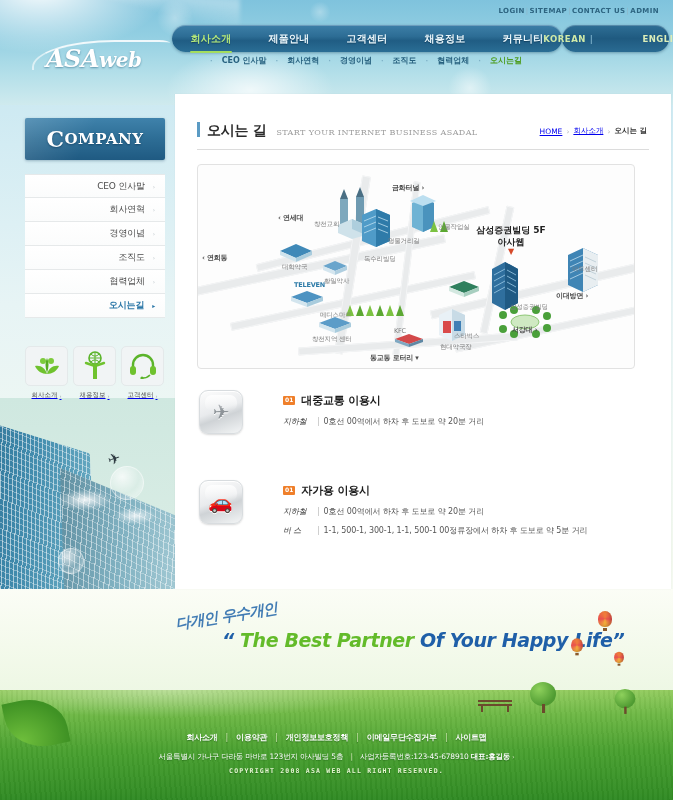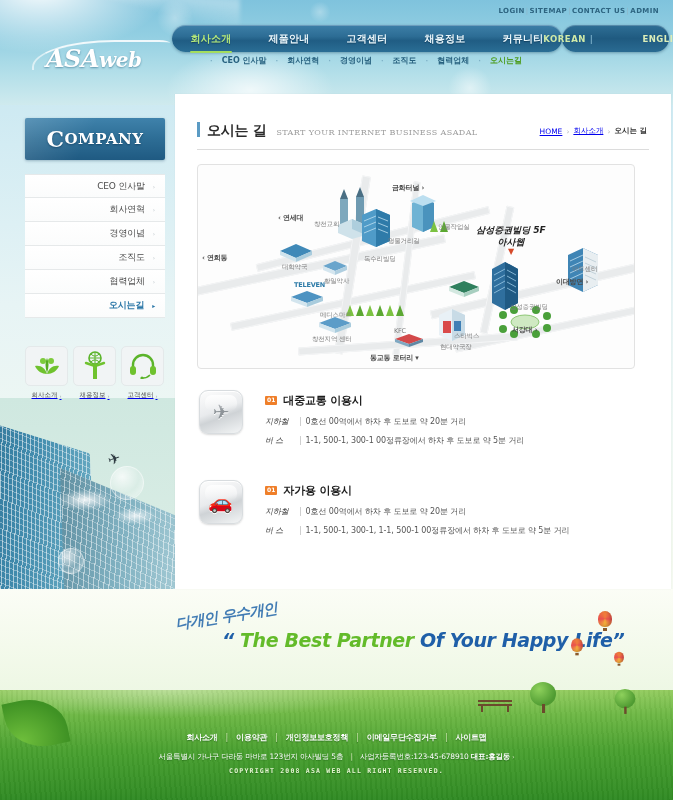--- a/index.html
+++ b/index.html
@@ -165,21 +165,21 @@
     border:1px solid #d8dcdf;
   }
   .ibicon::after {
     content:""; position:absolute; left:5px; top:4px; right:5px; height:16px;
     border-radius:7px; background:linear-gradient(180deg,rgba(255,255,255,.85),rgba(255,255,255,0));
   }
   .ibglyph {
     position:absolute; inset:0; display:flex; align-items:center; justify-content:center;
     font-size:20px; color:#8d9398; text-shadow:0 1px 0 #fff;
   }
-  .ibbody { margin-left:68px; padding-top:3px; }
+  .ibbody { margin-left:86px; padding-top:3px; }
   .ibhead { display:flex; align-items:center; gap:6px; }
   .ibnum {
     font-size:6px; font-weight:bold; color:#fff; background:#ef7f2a;
     padding:1px 2px; border-radius:1px; line-height:1.1;
   }
   .ibtitle { font-size:11px; font-weight:bold; color:#1d1d1d; letter-spacing:-.2px; }
   .ibline { font-size:8px; color:#555; margin-top:8px; letter-spacing:-.1px; }
   .ibline .k { display:inline-block; width:34px; color:#444;font-style:italic; }
   .ibline .pipe { color:#bbb; margin-right:4px; }
 
@@ -620,62 +620,59 @@
             <span class="tree d"></span>
         </div>
         <div class="trees" style="left:232px;top:56px;">
           <span class="tree"></span>
             <span class="tree d"></span>
         </div>
 
         <div class="mlabel dark" style="left:194px;top:18px;"><span>금화터널</span> <span>›</span></div>
         <div class="mlabel dark" style="left:80px;top:48px;"><span>‹</span> <span>연세대</span></div>
         <div class="mlabel dark" style="left:4px;top:88px;"><span>‹</span> <span>연희동</span></div>
-        <div class="mlabel dark" style="left:358px;top:112px;"><span>이대방면</span> <span>›</span></div>
+        <div class="mlabel dark" style="left:358px;top:126px;"><span>이대방면</span> <span>›</span></div>
         <div class="mlabel dark" style="left:314px;top:160px;"><span>서강대</span> <span>›</span></div>
         <div class="mlabel dark" style="left:172px;top:188px;"><span>동교동 로터리</span> <span>▾</span></div>
 
         <div class="mlabel" style="left:116px;top:55px;">창천교회</div>
         <div class="mlabel" style="left:84px;top:98px;">대학약국</div>
         <div class="mlabel" style="left:126px;top:112px;">황일약사</div>
         <div class="mlabel blue" style="left:96px;top:116px;">TELEVEN</div>
         <div class="mlabel" style="left:166px;top:90px;">독수리빌딩</div>
         <div class="mlabel" style="left:190px;top:72px;">명물거리길</div>
         <div class="mlabel" style="left:240px;top:58px;">인물작업실</div>
         <div class="mlabel" style="left:122px;top:146px;">메디스마트</div>
         <div class="mlabel" style="left:114px;top:170px;">창천지역 센터</div>
         <div class="mlabel" style="left:196px;top:162px;">KFC</div>
         <div class="mlabel" style="left:242px;top:178px;">현대약국장</div>
         <div class="mlabel" style="left:256px;top:134px;margin-top:33px;">스타벅스</div>
         <div class="mlabel" style="left:312px;top:138px;">삼성증권빌딩</div>
         <div class="mlabel" style="left:374px;top:100px;font-family:Liberation Serif, serif;">아트센터</div>
 
-        <div class="mainlbl" style="left:268px;top:60px;width:90px;font-style:italic;">
+        <div class="mainlbl" style="left:268px;top:60px;width:90px;">
           <span>삼성증권빌딩 5F</span><br>
           <span>아사웹</span>
           <span class="arrow">▼</span>
         </div>
       </div>
     </div>
 
     <div class="info">
       <div class="infobox">
         <div class="ibicon">
           <div class="ibglyph">✈</div>
         </div>
         <div class="ibbody">
           <div class="ibhead">
             <span class="ibnum">01</span>
             <span class="ibtitle">대중교통 이용시</span>
           </div>
           <div class="ibline">
             <span class="k">지하철</span><span class="pipe">|</span><span>0호선 00역에서 하차 후 도보로 약 20분 거리</span>
-          </div>
-          <div class="ibline">
-            <span class="k">버  스</span><span class="pipe">|</span><span>1-1, 500-1, 300-1 00정류장에서 하차 후 도보로 약 5분 거리</span>
           </div>
         </div>
       </div>
     </div>
 
     <div class="info info2">
       <div class="infobox">
         <div class="ibicon">
           <div class="ibglyph">🚗</div>
         </div>

